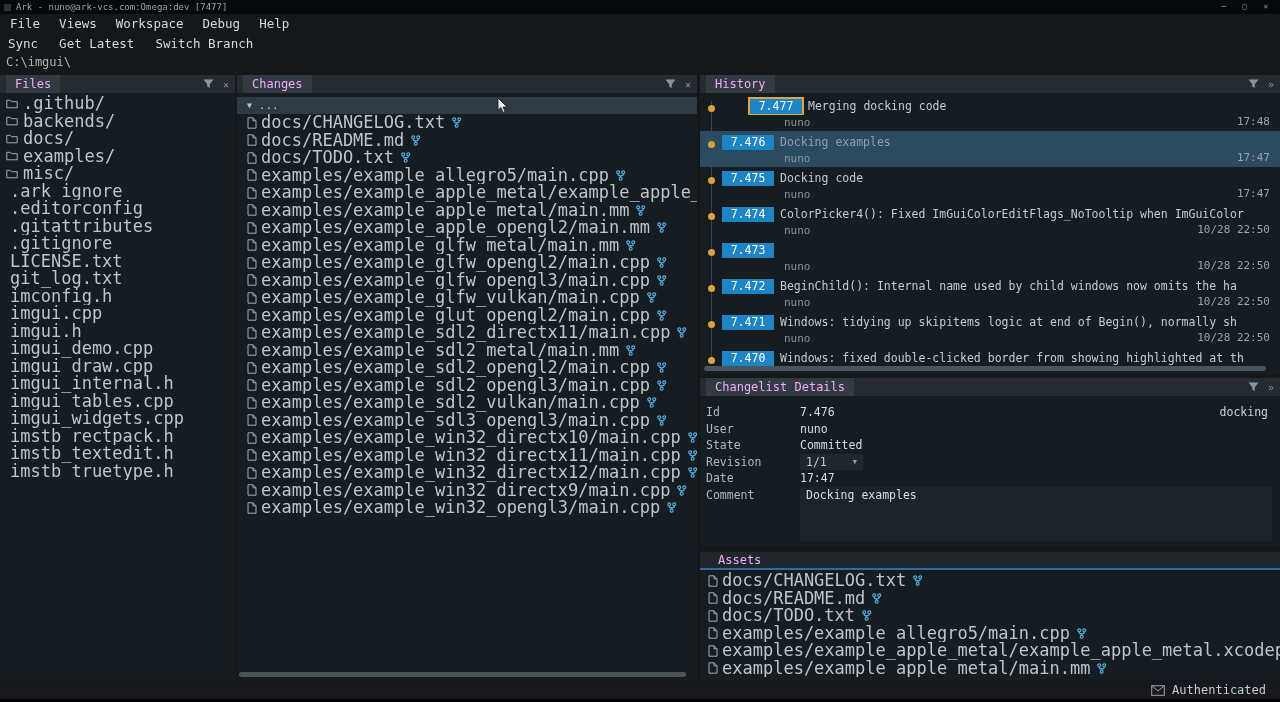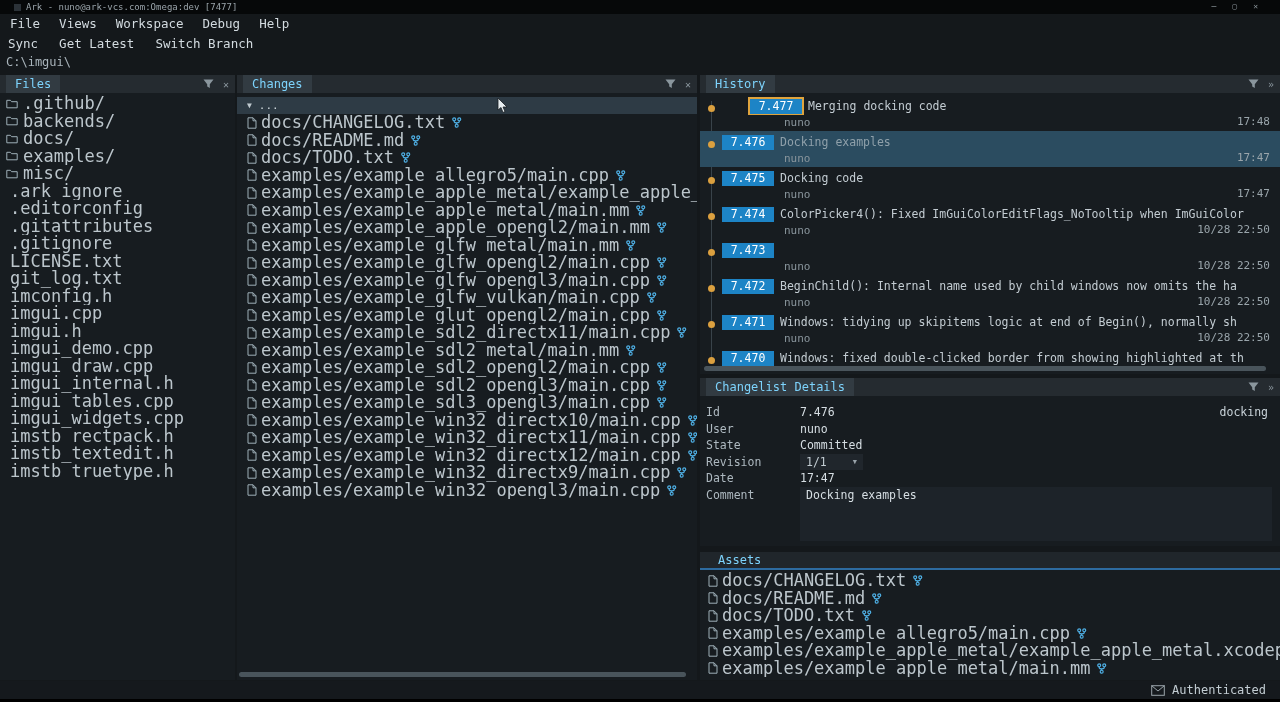--- a/index.html
+++ b/index.html
@@ -6,36 +6,36 @@
   html,body { width:1280px; height:702px; overflow:hidden; }
   body {
     font-family: "DejaVu Sans Mono", "Liberation Mono", monospace;
     background:#14181b; color:#c2ccd2; font-size:12px;
     position:relative;
   }
   #app { position:absolute; inset:0; }
 
   
   #titlebar { position:absolute; left:0; top:0; width:100%; height:14px; background:#060809;
-    color:#9aa4aa; font-size:9px; line-height:14px; display:flex; align-items:center; padding:0 14px;justify-content:center; }
+    color:#9aa4aa; font-size:9px; line-height:14px; display:flex; align-items:center; padding:0 4px;justify-content:center; }
   #titlebar .appicon { width:7px; height:7px; background:#2b3238; display:inline-block; margin-right:5px; }
   #titlebar .wincontrols { margin-left:auto; display:flex; gap:16px; font-size:8px; color:#8b959b; padding-right:8px; }
   #titlebar .wincontrols span { cursor:default; }
 
   #menubar { position:absolute; left:0; top:14px; width:100%; height:19px; display:flex; gap:19px;
     align-items:center; padding-left:10px; color:#d3dbe0; font-size:12.5px; }
   #toolbar { position:absolute; left:0; top:33px; width:100%; height:20px; display:flex; gap:21px;
     align-items:center; padding-left:8px; color:#d3dbe0; font-size:12.5px; }
   #pathbar { position:absolute; left:0; top:53px; width:100%; height:19px; line-height:19px;
     padding-left:6px; color:#a9b4bb; font-size:12px; }
 
   
   .panel { position:absolute; background:#171c20; }
   .panel-header { height:18px; background:#252b30; display:flex; align-items:center; padding:0 6px; }
-  .ph-title { background:#323b42; color:#7dd3fc; font-size:12px; line-height:18px; padding:0 9px; }
+  .ph-title { background:#323b42; color:#f0abfc; font-size:12px; line-height:18px; padding:0 9px; }
   .ph-icons { margin-left:auto; display:flex; gap:9px; align-items:center; color:#8a969d; font-size:10px; }
   .ph-icons .x { font-size:10px; }
 
   .row { height:17.5px; line-height:17.5px; display:flex; align-items:center; white-space:nowrap;
     overflow:hidden; font-size:17px; color:#bcc6cc;text-align:right; }
   .row .icon { display:inline-flex; align-items:center; flex:0 0 auto; }
   .row-label { margin-left:4px; }
 
   
   #files-panel { left:0; top:75px; width:235px; height:605px; }
@@ -579,20 +579,37 @@
           <span class="icon branch-icon">
             <svg width="11" height="11" viewBox="0 0 12 12" fill="none" stroke="#4fb0e5" stroke-width="1.3">
               <circle cx="3.5" cy="2.5" r="1.6"></circle>
               <circle cx="9" cy="2.5" r="1.6"></circle>
               <circle cx="6.2" cy="9.5" r="1.6"></circle>
               <path d="M3.5 4.2 v.8 c0 2 5.5 2 5.5 0 v-.8 M6.2 6.4 v1.5"></path>
             </svg>
           </span>
         </div>
 
+        <div class="row change-row">
+          <span class="icon file-icon">
+            <svg width="10" height="12" viewBox="0 0 10 12" fill="none" stroke="#9fb0b8" stroke-width="1">
+              <path d="M1 .8 h5 l3 3 v7.4 h-8 z"></path>
+              <path d="M6 .8 v3 h3"></path>
+            </svg>
+          </span>
+          <span class="row-label">examples/example_sdl2_vulkan/main.cpp</span>
+          <span class="icon branch-icon">
+            <svg width="11" height="11" viewBox="0 0 12 12" fill="none" stroke="#4fb0e5" stroke-width="1.3">
+              <circle cx="3.5" cy="2.5" r="1.6"></circle>
+              <circle cx="9" cy="2.5" r="1.6"></circle>
+              <circle cx="6.2" cy="9.5" r="1.6"></circle>
+              <path d="M3.5 4.2 v.8 c0 2 5.5 2 5.5 0 v-.8 M6.2 6.4 v1.5"></path>
+            </svg>
+          </span>
+        </div>
 
         <div class="row change-row">
           <span class="icon file-icon">
             <svg width="10" height="12" viewBox="0 0 10 12" fill="none" stroke="#9fb0b8" stroke-width="1">
               <path d="M1 .8 h5 l3 3 v7.4 h-8 z"></path>
               <path d="M6 .8 v3 h3"></path>
             </svg>
           </span>
           <span class="row-label">examples/example_sdl3_opengl3/main.cpp</span>
           <span class="icon branch-icon">

